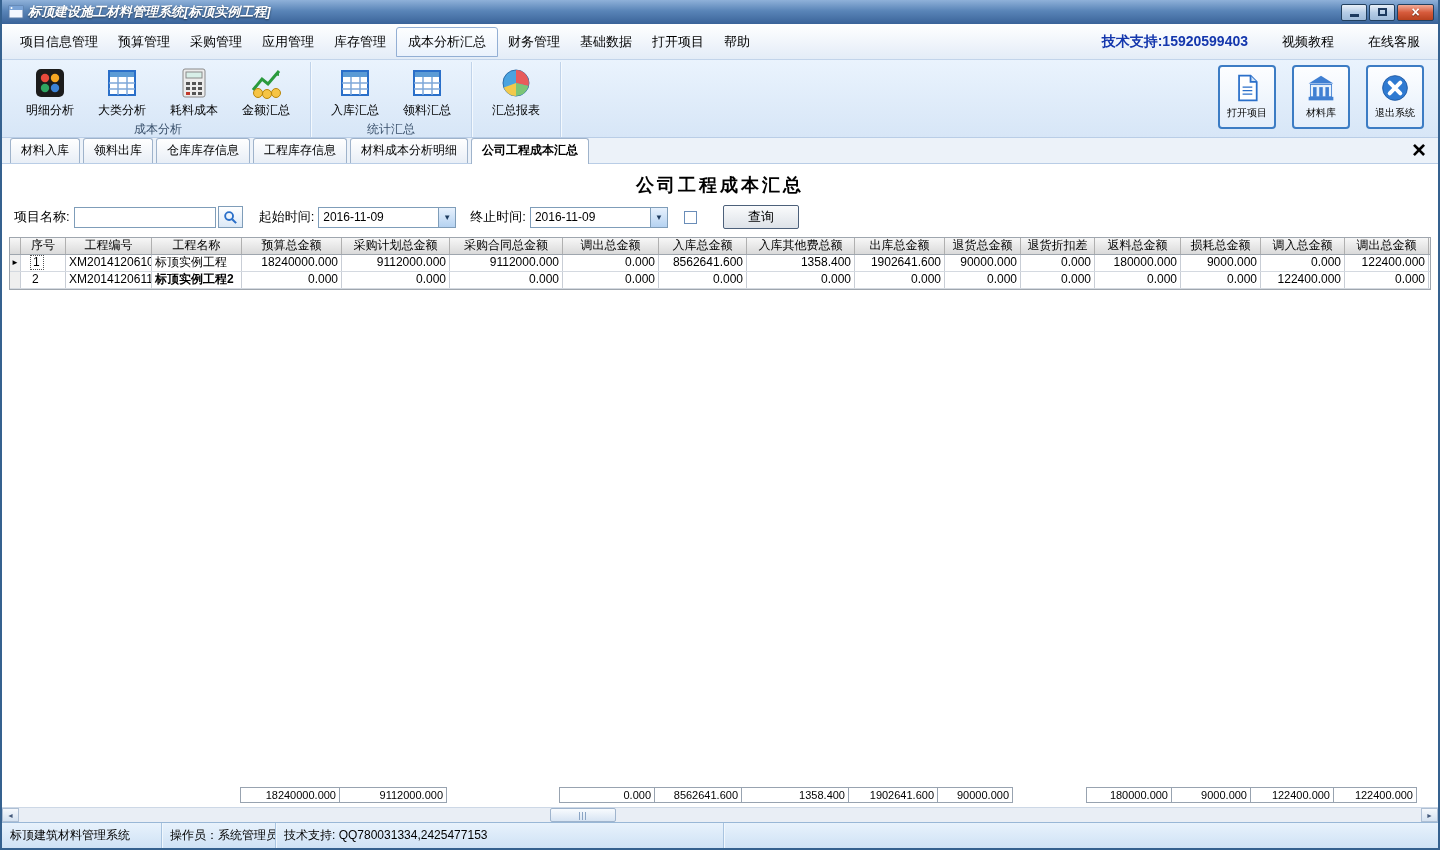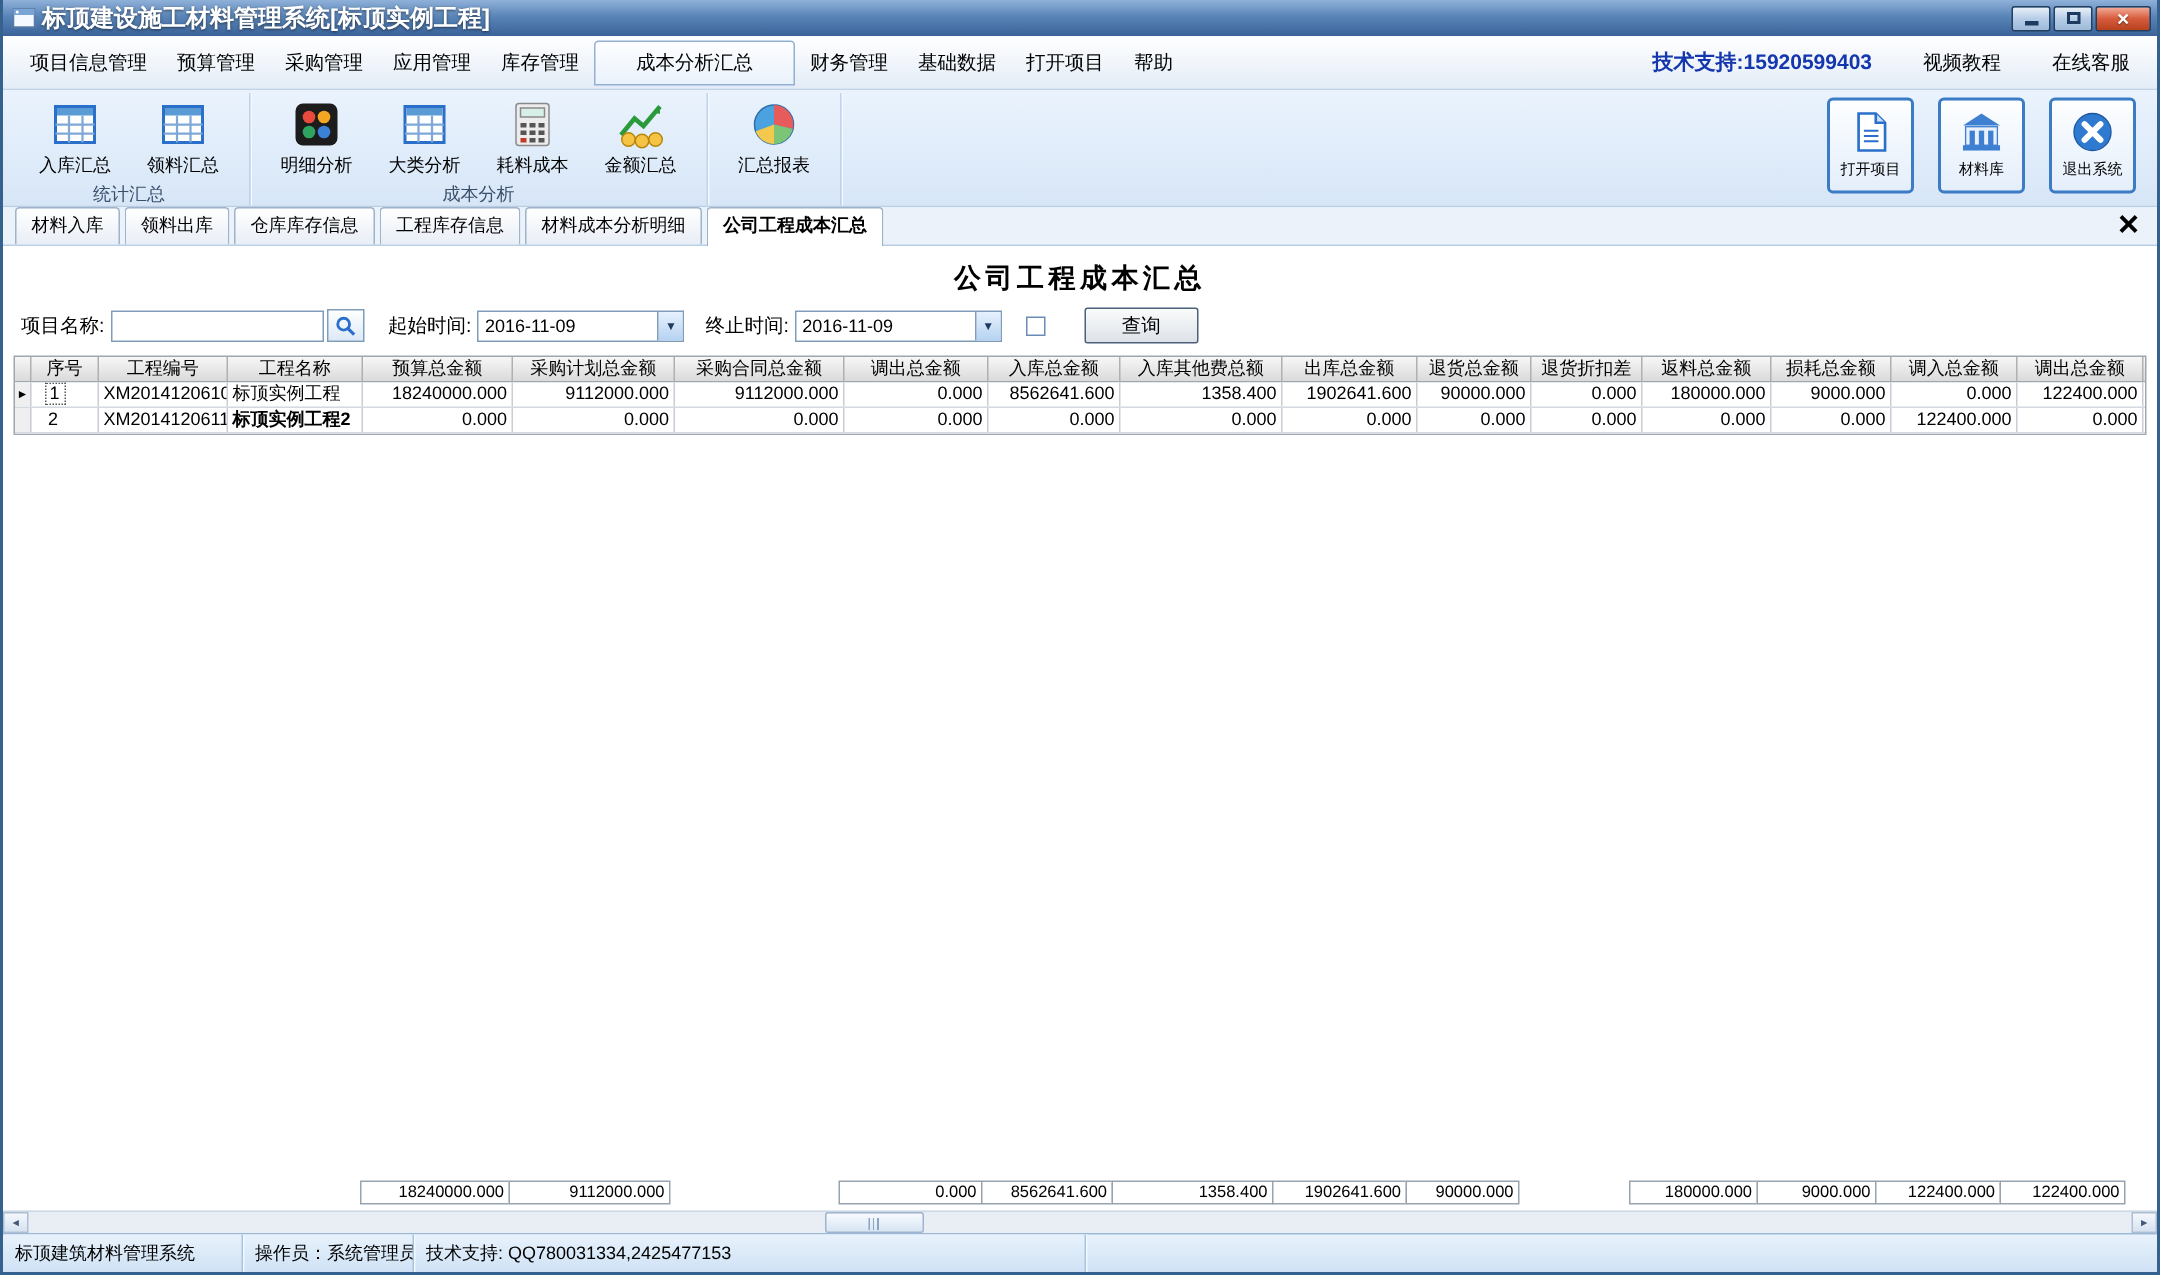--- a/index.html
+++ b/index.html
@@ -3,32 +3,32 @@
 <meta charset="utf-8">
 <style>
   * { box-sizing: border-box; margin: 0; padding: 0; }
   html,body { width:1440px; height:850px; overflow:hidden; }
   body { font-family:"Liberation Sans","DejaVu Sans",sans-serif; font-size:12px; color:#000; background:#fff; }
   .window { width:100%; height:100%; display:flex; flex-direction:column; border-left:2px solid #35618f; border-right:2px solid #35618f; border-bottom:2px solid #35618f; }
 
   
   .titlebar { height:24px; flex:0 0 24px; background:linear-gradient(180deg,#8fb1d9 0%,#5a85b8 45%,#3a6399 100%); display:flex; align-items:center; padding:0 4px; }
   .titlebar .appicon { width:16px; height:16px; margin:0 4px 0 2px; }
-  .titlebar .title { color:#fff; font-weight:bold; font-size:16px; text-shadow:0 1px 2px rgba(0,0,0,.55); flex:1; white-space:nowrap; }
+  .titlebar .title { color:#fff; font-weight:bold; font-size:13px; text-shadow:0 1px 2px rgba(0,0,0,.55); flex:1; white-space:nowrap;font-style:italic; }
   .win-controls { display:flex; gap:2px; }
   .winbtn { width:26px; height:17px; border:1px solid #22405f; border-radius:2px; background:linear-gradient(#e9f0f8,#b6cde7 50%,#9dbad9); display:flex; align-items:center; justify-content:center; cursor:pointer; }
   .winbtn.close { width:37px; background:linear-gradient(#f2ab97,#d65b3c 50%,#b8411f); }
   .glyph.min { width:9px; height:3px; background:#1d3a5f; margin-top:7px; }
   .glyph.max { width:9px; height:8px; border:2px solid #1d3a5f; }
   .glyph.x { color:#fff; font-weight:bold; font-size:14px; line-height:14px; text-shadow:0 1px 1px rgba(0,0,0,.5); }
 
   
   .menubar { height:36px; flex:0 0 36px; background:linear-gradient(#ffffff,#e3ecf7); border-bottom:1px solid #c2d4ea; display:flex; align-items:center; padding:0 8px; }
   .menu-item { padding:6px 10px; font-size:13px; white-space:nowrap; cursor:pointer; }
-  .menu-item.active { background:linear-gradient(#fdfeff,#eaf2fc); border:1px solid #93afd4; border-radius:3px 3px 0 0; padding:5px 27px; }
+  .menu-item.active { background:linear-gradient(#fdfeff,#eaf2fc); border:1px solid #93afd4; border-radius:3px 3px 0 0; padding:5px 11px; }
   .menu-right { margin-left:auto; display:flex; align-items:center; gap:34px; padding-right:10px; }
   .support-text { color:#1437ad; font-weight:bold; font-size:14px; white-space:nowrap; }
   .menu-link { font-size:13px; white-space:nowrap; cursor:pointer; }
 
   
   .ribbon { height:78px; flex:0 0 78px; background:linear-gradient(#eaf3fd,#d7e6f7); border-bottom:1px solid #b9cde6; display:flex; align-items:stretch; padding:2px 4px 0 4px; }
   .rgroup { display:flex; flex-direction:column; padding:1px 8px 0 8px; border-right:1px solid #c0d3ea; box-shadow:1px 0 0 #f4f9fe; }
   .rbtns { display:flex; flex:1; align-items:flex-start; }
   .rbtn { width:72px; text-align:center; padding:2px 2px; cursor:pointer; border-radius:3px; }
   .ricon { width:34px; height:34px; margin:1px auto 2px auto; }
@@ -138,45 +138,20 @@
       </div>
     <div class="menu-right">
       <span class="support-text">技术支持:15920599403</span>
       <span class="menu-link">视频教程</span>
       <span class="menu-link">在线客服</span>
     </div>
   </div>
 
   <div class="ribbon">
     <div style="display:flex;">
-        <div class="rgroup">
-          <div class="rbtns">
-            <div class="rbtn">
-              <div class="ricon">
-                <svg viewBox="0 0 34 34">
-                  <rect x="4" y="5" width="26" height="24" fill="#fff" stroke="#2a6fc9" stroke-width="2"></rect>
-                  <rect x="5" y="6" width="24" height="5" fill="#5b9bd5"></rect>
-                  <path d="M4 17h26M4 23h26M13 11v18M22 11v18" stroke="#7fa8d9" stroke-width="1.5" fill="none"></path>
-                </svg>
-              </div>
-              <div class="rlabel">入库汇总</div>
-            </div>
-            <div class="rbtn">
-              <div class="ricon">
-                <svg viewBox="0 0 34 34">
-                  <rect x="4" y="5" width="26" height="24" fill="#fff" stroke="#2a6fc9" stroke-width="2"></rect>
-                  <rect x="5" y="6" width="24" height="5" fill="#5b9bd5"></rect>
-                  <path d="M4 17h26M4 23h26M13 11v18M22 11v18" stroke="#7fa8d9" stroke-width="1.5" fill="none"></path>
-                </svg>
-              </div>
-              <div class="rlabel">领料汇总</div>
-            </div>
-          </div>
-          <div class="rgroup-label">统计汇总</div>
-        </div>
         <div class="rgroup">
           <div class="rbtns">
             <div class="rbtn">
               <div class="ricon">
                 <svg viewBox="0 0 34 34">
                   <rect x="3" y="3" width="28" height="28" rx="5" fill="#1c1c1c"></rect>
                   <circle cx="12" cy="12" r="4.2" fill="#e84a3c"></circle>
                   <circle cx="22" cy="12" r="4.2" fill="#f5a623"></circle>
                   <circle cx="12" cy="22" r="4.2" fill="#2fa461"></circle>
                   <circle cx="22" cy="22" r="4.2" fill="#3b82d6"></circle>
@@ -221,20 +196,45 @@
                   <path d="M26 9 L30 5 L30 10" fill="#2a9a3d"></path>
                   <circle cx="9" cy="27" r="4.5" fill="#f6c445" stroke="#b8860b"></circle>
                   <circle cx="18" cy="28" r="4.5" fill="#f6c445" stroke="#b8860b"></circle>
                   <circle cx="27" cy="27" r="4.5" fill="#f6c445" stroke="#b8860b"></circle>
                 </svg>
               </div>
               <div class="rlabel">金额汇总</div>
             </div>
           </div>
           <div class="rgroup-label">成本分析</div>
+        </div>
+        <div class="rgroup">
+          <div class="rbtns">
+            <div class="rbtn">
+              <div class="ricon">
+                <svg viewBox="0 0 34 34">
+                  <rect x="4" y="5" width="26" height="24" fill="#fff" stroke="#2a6fc9" stroke-width="2"></rect>
+                  <rect x="5" y="6" width="24" height="5" fill="#5b9bd5"></rect>
+                  <path d="M4 17h26M4 23h26M13 11v18M22 11v18" stroke="#7fa8d9" stroke-width="1.5" fill="none"></path>
+                </svg>
+              </div>
+              <div class="rlabel">入库汇总</div>
+            </div>
+            <div class="rbtn">
+              <div class="ricon">
+                <svg viewBox="0 0 34 34">
+                  <rect x="4" y="5" width="26" height="24" fill="#fff" stroke="#2a6fc9" stroke-width="2"></rect>
+                  <rect x="5" y="6" width="24" height="5" fill="#5b9bd5"></rect>
+                  <path d="M4 17h26M4 23h26M13 11v18M22 11v18" stroke="#7fa8d9" stroke-width="1.5" fill="none"></path>
+                </svg>
+              </div>
+              <div class="rlabel">领料汇总</div>
+            </div>
+          </div>
+          <div class="rgroup-label">统计汇总</div>
         </div>
         <div class="rgroup">
           <div class="rbtns">
             <div class="rbtn">
               <div class="ricon">
                 <svg viewBox="0 0 34 34">
                   <circle cx="17" cy="17" r="13" fill="#4aa3e0" stroke="#2d6da8"></circle>
                   <path d="M17 17 L17 4 A13 13 0 0 1 29.5 20 Z" fill="#e85b5b"></path>
                   <path d="M17 17 L29.5 20 A13 13 0 0 1 17 30 Z" fill="#7cc576"></path>
                   <path d="M17 17 L17 30 A13 13 0 0 1 4.8 21.5 Z" fill="#f2c94c"></path>

